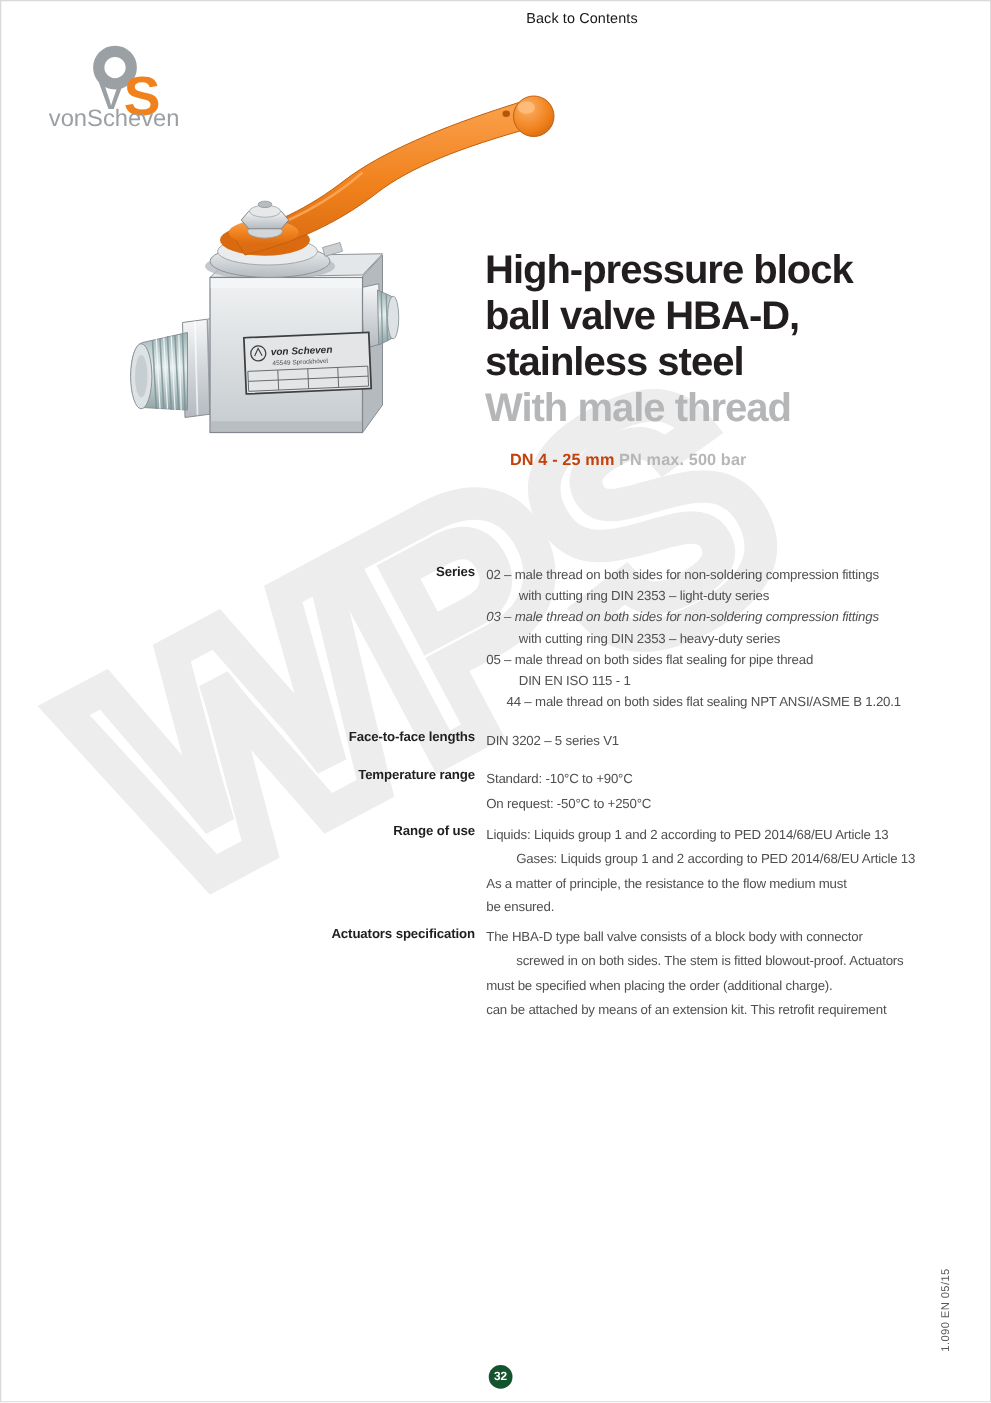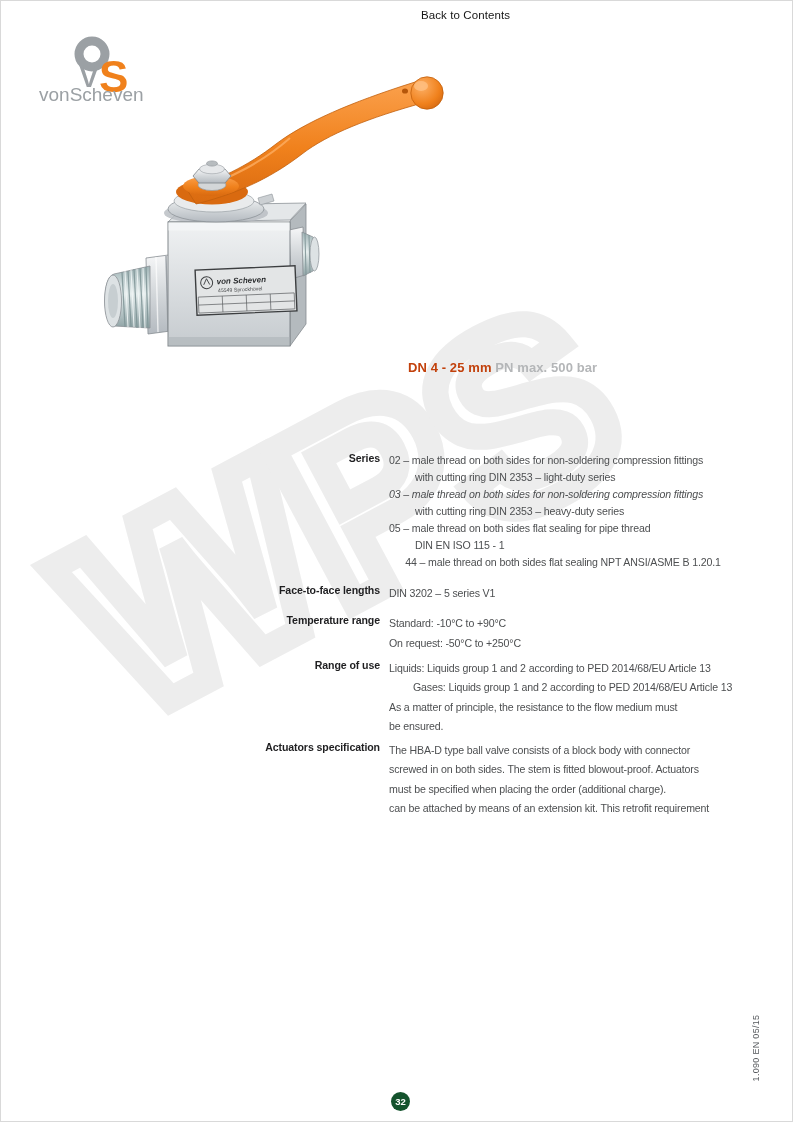--- a/index.html
+++ b/index.html
@@ -187,20 +187,26 @@
 
       <g>
         <ellipse cx="112" cy="123" rx="14" ry="5.5" fill="#d3d6d8" stroke="#93999e" stroke-width="0.7"></ellipse>
         <path d="M99,107 L125,107 L131,114 L125,121 L99,121 L93,114 Z" fill="url(#steelV)" stroke="#7f858a" stroke-width="0.8"></path>
         <ellipse cx="112" cy="107" rx="12.5" ry="4.8" fill="#e6e8ea" stroke="#9aa0a5" stroke-width="0.6"></ellipse>
         <ellipse cx="112" cy="101.5" rx="5.5" ry="2.6" fill="#b7bcbf" stroke="#8d9297" stroke-width="0.6"></ellipse>
       </g>
     </svg>
   </div>
 
+  <h1 class="title">
+    <span>High-pressure block</span><br>
+    <span>ball valve HBA-D,</span><br>
+    <span>stainless steel</span><br>
+    <span class="subtitle">With male thread</span>
+  </h1>
 
   <div class="dn-line">
     <span class="dn">DN 4 - 25 mm</span>
     <span class="pn">PN max. 500 bar</span>
   </div>
 
   <div id="spec-table">
       <div class="spec-row" style="top: 452px;">
         <div class="spec-label">Series</div>
         <div class="spec-value">
@@ -232,21 +238,21 @@
           <div class="spec-line" style="line-height: 19.3px;">Liquids: Liquids group 1 and 2 according to PED 2014/68/EU Article 13</div>
           <div class="spec-line" style="line-height: 19.3px; margin-left: 24px;">Gases: Liquids group 1 and 2 according to PED 2014/68/EU Article 13</div>
           <div class="spec-line" style="line-height: 19.3px;">As a matter of principle, the resistance to the flow medium must</div>
           <div class="spec-line" style="line-height: 19.3px;">be ensured.</div>
         </div>
       </div>
       <div class="spec-row" style="top: 741px;">
         <div class="spec-label">Actuators specification</div>
         <div class="spec-value">
           <div class="spec-line" style="line-height: 19.4px;">The HBA-D type ball valve consists of a block body with connector</div>
-          <div class="spec-line" style="line-height: 19.4px;">screwed in on both sides. The stem is fitted blowout-proof. Actuators</div>
+          <div class="spec-line" style="line-height: 19.4px; margin-left: 24px;">screwed in on both sides. The stem is fitted blowout-proof. Actuators</div>
           <div class="spec-line" style="line-height: 19.4px;">must be specified when placing the order (additional charge).</div>
           <div class="spec-line" style="line-height: 19.4px;">can be attached by means of an extension kit. This retrofit requirement</div>
         </div>
       </div>
     </div>
 
   <div class="page-badge">32</div>
   <div class="doc-ref">1.090 EN 05/15</div>
 
 </div>

